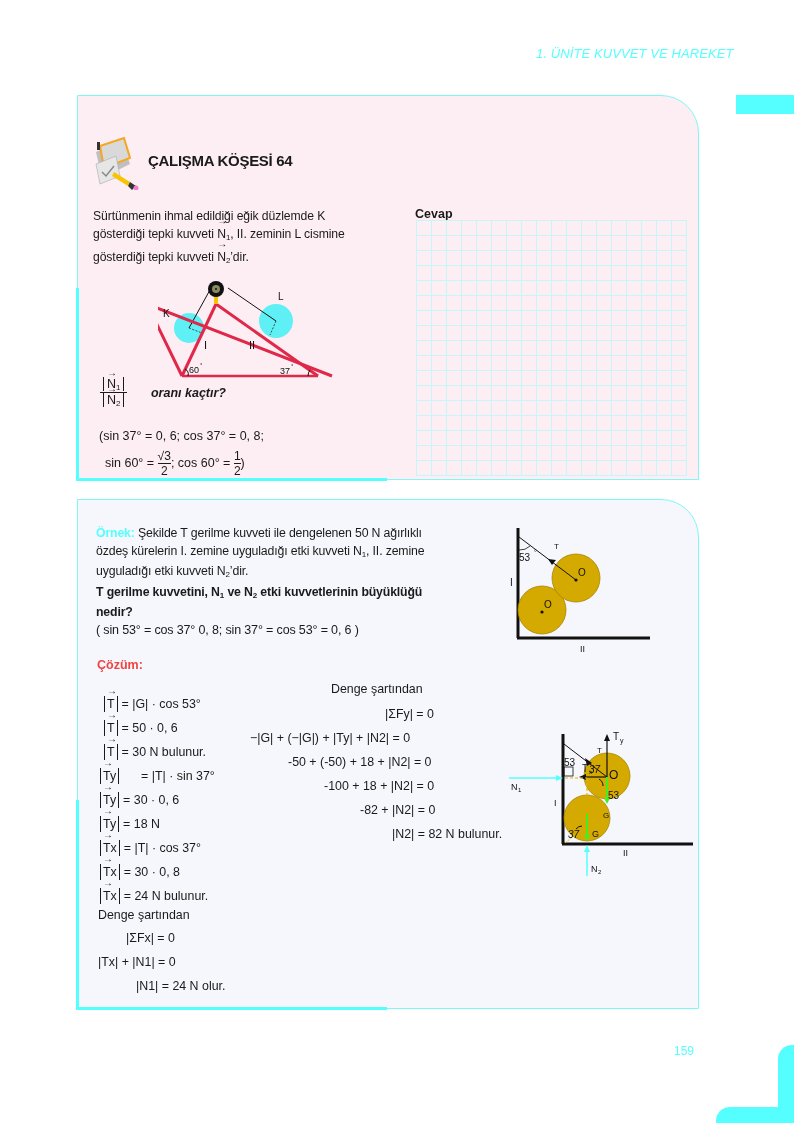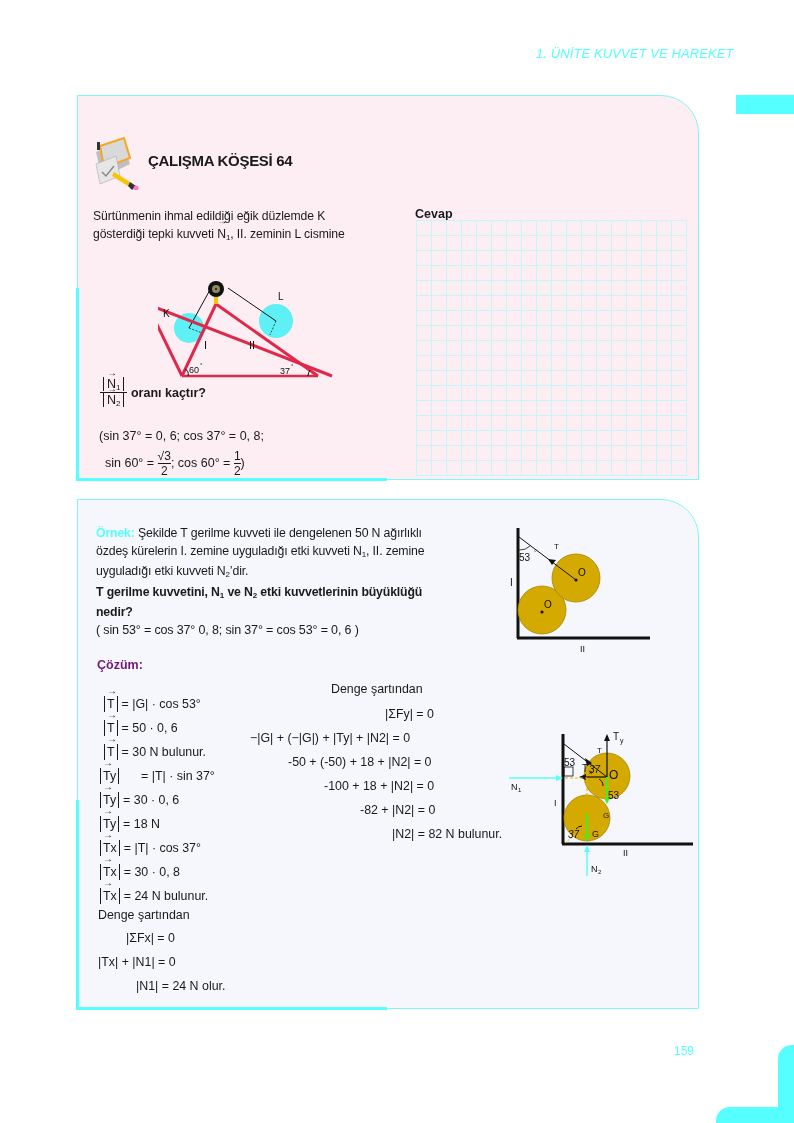--- a/index.html
+++ b/index.html
@@ -50,21 +50,21 @@
   }
   .sub { font-size: 8px; vertical-align: -2px; }
 
   .triangle-figure { position: absolute; left: 80px; top: 180px; width: 180px; height: 110px; }
 
   .ratio-block { position: absolute; left: 22px; top: 281px; font-size: 12.5px; }
   .frac { display: inline-block; text-align: center; vertical-align: middle; }
   .frac .num, .frac .den { display: block; padding: 0 3px; }
   .frac .num { border-bottom: 1px solid #1a1a1a; }
   .abs { border-left: 1px solid #1a1a1a; border-right: 1px solid #1a1a1a; padding: 0 3px; }
-  .ratio-question { font-weight: bold; margin-left: 0; vertical-align: middle; font-size: 12.5px; }
+  .ratio-question { font-weight: bold; margin-left: 20px; vertical-align: middle; font-size: 12.5px; font-style: italic; }
   .givens { position: absolute; left: 21px; top: 327px; font-size: 12.5px; line-height: 26px; }
   .givens .line2 { padding-left: 6px; }
   .givens .small-frac { display: inline-block; text-align: center; vertical-align: middle; line-height: 14px; font-size: 12px; }
   .givens .small-frac span { display: block; }
   .givens .small-frac .n { border-bottom: 1px solid #1a1a1a; }
 
   .answer-label { position: absolute; left: 337px; top: 111px; font-size: 12.5px; font-weight: bold; }
   .answer-grid {
     position: absolute; left: 338px; top: 124px; width: 271px; height: 256px;
     background-image:
@@ -83,21 +83,21 @@
     position: absolute; left: 18px; top: 25px; width: 400px;
     font-size: 12.3px; line-height: 17.6px; letter-spacing: -0.15px;
   }
   .example-label { color: #55ffff; font-weight: bold; }
   .example-question { font-weight: bold; }
   .example-givens { font-size: 12.5px; }
 
   .fig-example { position: absolute; left: 420px; top: 18px; width: 160px; height: 140px; }
   .fig-solution { position: absolute; left: 425px; top: 226px; width: 200px; height: 160px; }
 
-  .solution-label { position: absolute; left: 19px; top: 158px; font-size: 12.5px; font-weight: bold; color: #701a75; }
+  .solution-label { position: absolute; left: 19px; top: 158px; font-size: 12.5px; font-weight: bold; color: #ef4444; }
 
   .eq-col { position: absolute; font-size: 12.4px; }
   .eq-line { position: absolute; white-space: nowrap; line-height: 18px; }
   .eq-line .bar { display: inline-block; width: 1px; height: 16px; background: #1a1a1a; vertical-align: -4px; margin: 0 2px; }
 </style>
 </head>
 <body>
 
 <div class="header-unit">1. ÜNİTE   KUVVET VE HAREKET</div>
 <div class="tab-marker"></div>
@@ -114,20 +114,21 @@
     <polyline points="12,38 16,42 24,32" fill="none" stroke="#888" stroke-width="1.5"></polyline>
     <polygon points="24,38 40,48 38,52 22,42" fill="#f6c400"></polygon>
     <polygon points="40,48 46,52 42,56 38,52" fill="#333"></polygon>
     <circle cx="46" cy="54" r="2.5" fill="#f47cc8"></circle>
   </svg>
   <div class="box-title">ÇALIŞMA KÖŞESİ 64</div>
 
   <div class="problem-text">
     <div>Sürtünmenin ihmal edildiği eğik düzlemde K</div>
     <div><span>gösterdiği tepki kuvveti </span><span class="vec"><span>N</span></span><span class="sub">1</span><span>, II. zeminin L cismine</span></div>
+    <div><span>gösterdiği tepki kuvveti </span><span class="vec"><span>N</span></span><span class="sub">2</span><span>’dir.</span></div>
   </div>
 
   <svg class="triangle-figure" viewBox="0 0 180 110">
     <circle cx="31" cy="52" r="15" fill="#5ef0f5"></circle>
     <circle cx="118" cy="45" r="17" fill="#5ef0f5"></circle>
     <line x1="31" y1="52" x2="53" y2="12" stroke="#111" stroke-width="1"></line>
     <line x1="118" y1="45" x2="70" y2="12" stroke="#111" stroke-width="1"></line>
     <line x1="31" y1="52" x2="44" y2="57" stroke="#111" stroke-width="0.7" stroke-dasharray="2,1.5"></line>
     <line x1="118" y1="45" x2="112" y2="59" stroke="#111" stroke-width="0.7" stroke-dasharray="2,1.5"></line>
     <polyline points="93,100 58,28 243,100" fill="none" stroke="#e0284a" stroke-width="3" transform="translate(-69,0) scale(1,1)"></polyline>

